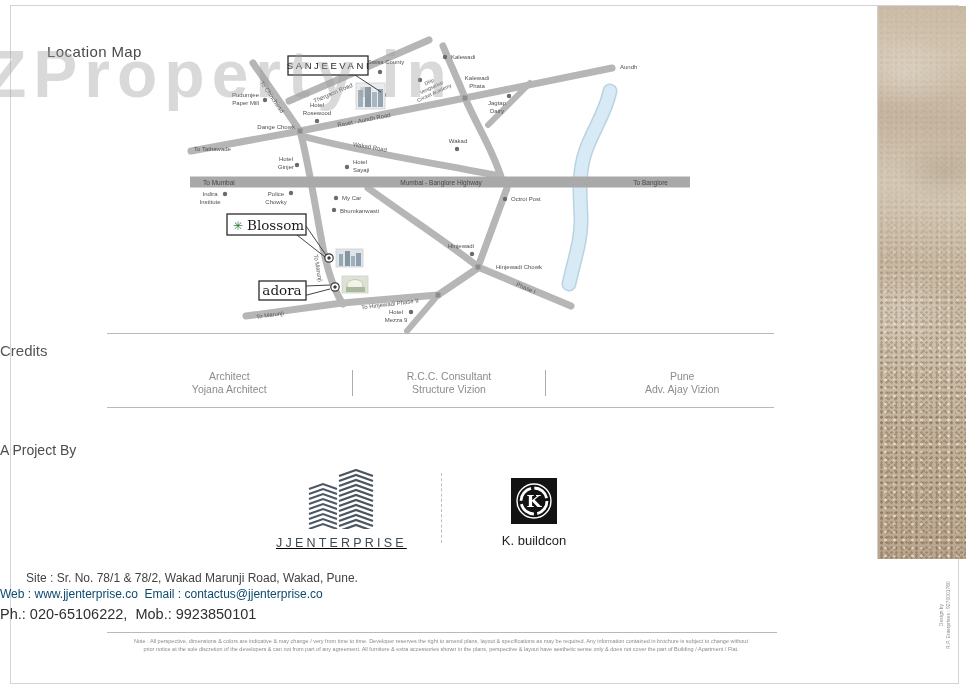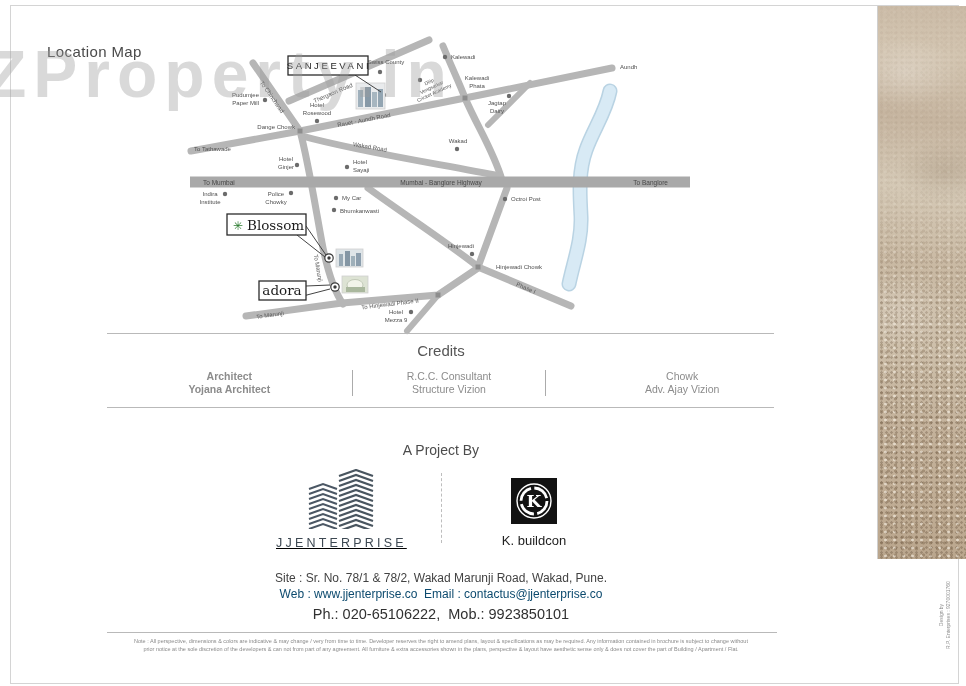--- a/index.html
+++ b/index.html
@@ -38,34 +38,34 @@
   .photo:before{content:"";position:absolute;inset:0;
     background:
       radial-gradient(80px 50px at 30% 12%,rgba(255,255,255,.25),transparent 70%),
       radial-gradient(70px 45px at 75% 30%,rgba(120,98,74,.18),transparent 70%),
       radial-gradient(80px 55px at 25% 55%,rgba(255,255,255,.18),transparent 70%);}
   
   .rule{position:absolute;height:1px;background:#b9b9b9;z-index:3;}
   #rule1{left:107px;top:333px;width:667px;}
   #rule2{left:107px;top:407px;width:667px;}
   #rule3{left:107px;top:632px;width:670px;}
-  .center-col{position:absolute;left:0;width:882px;text-align:center;z-index:3;}
+  .center-col{position:absolute;left:0;width:882px;text-align:left;z-index:3;}
   .credits-h{top:342px;font-size:15px;color:#555;}
   .credits-row{position:absolute;left:107px;top:370px;width:667px;display:flex;z-index:3;}
   .credit-col{text-align:center;font-size:10.5px;color:#8c8c8c;line-height:13px;}
-  .credit-col.c1{width:245px;font-weight:bold;}
+  .credit-col.c1{width:245px;}
   .credit-col.c2{width:193px;border-left:1px solid #ababab;border-right:1px solid #ababab;}
   .credit-col.c3{width:228px;padding-left:44px;box-sizing:border-box;}
   .project-h{top:442px;font-size:14px;color:#4c4c4c;}
   .jj{position:absolute;left:276px;top:469px;width:130px;text-align:center;z-index:3;text-decoration:underline;}
   .jj-text{font-size:12.5px;letter-spacing:3.2px;color:#3d4852;margin-top:3px;white-space:nowrap;}
   .logo-divider{position:absolute;left:441px;top:473px;height:70px;border-left:1px dashed #bdbdbd;z-index:3;}
   .kb{position:absolute;left:492px;top:478px;width:84px;text-align:center;z-index:3;}
   .kb-text{font-size:13px;color:#222;margin-top:5px;white-space:nowrap;}
-  .contact-site{top:571px;font-size:12px;color:#424242;}
+  .contact-site{top:571px;font-size:12px;color:#424242;padding-left:26px;}
   .contact-web{top:587px;font-size:12px;color:#0c4a6e;}
   .contact-phone{top:606px;font-size:14.5px;color:#303030;}
   .note{position:absolute;left:104px;top:637px;width:674px;text-align:center;
     font-size:5.5px;line-height:8px;color:#8a8a8a;z-index:3;}
   .design-credit{position:absolute;left:909px;top:608px;width:72px;z-index:5;
     font-size:5px;line-height:7px;color:#8f8f8f;text-align:center;transform:rotate(-90deg);}
 </style>
 </head>
 <body>
 
@@ -225,21 +225,21 @@
 <div class="credits-row">
   <div class="credit-col c1">
     <div>Architect</div>
     <div>Yojana Architect</div>
   </div>
   <div class="credit-col c2">
     <div>R.C.C. Consultant</div>
     <div>Structure Vizion</div>
   </div>
   <div class="credit-col c3">
-    <div>Chowk</div>
+    <div>Pune</div>
     <div>Adv. Ajay Vizion</div>
   </div>
 </div>
 <div class="rule" id="rule2"></div>
 
 <div class="center-col project-h">A Project By</div>
 
 <div class="jj">
   <svg width="68" height="60" viewBox="0 0 68 60">
     <defs>

